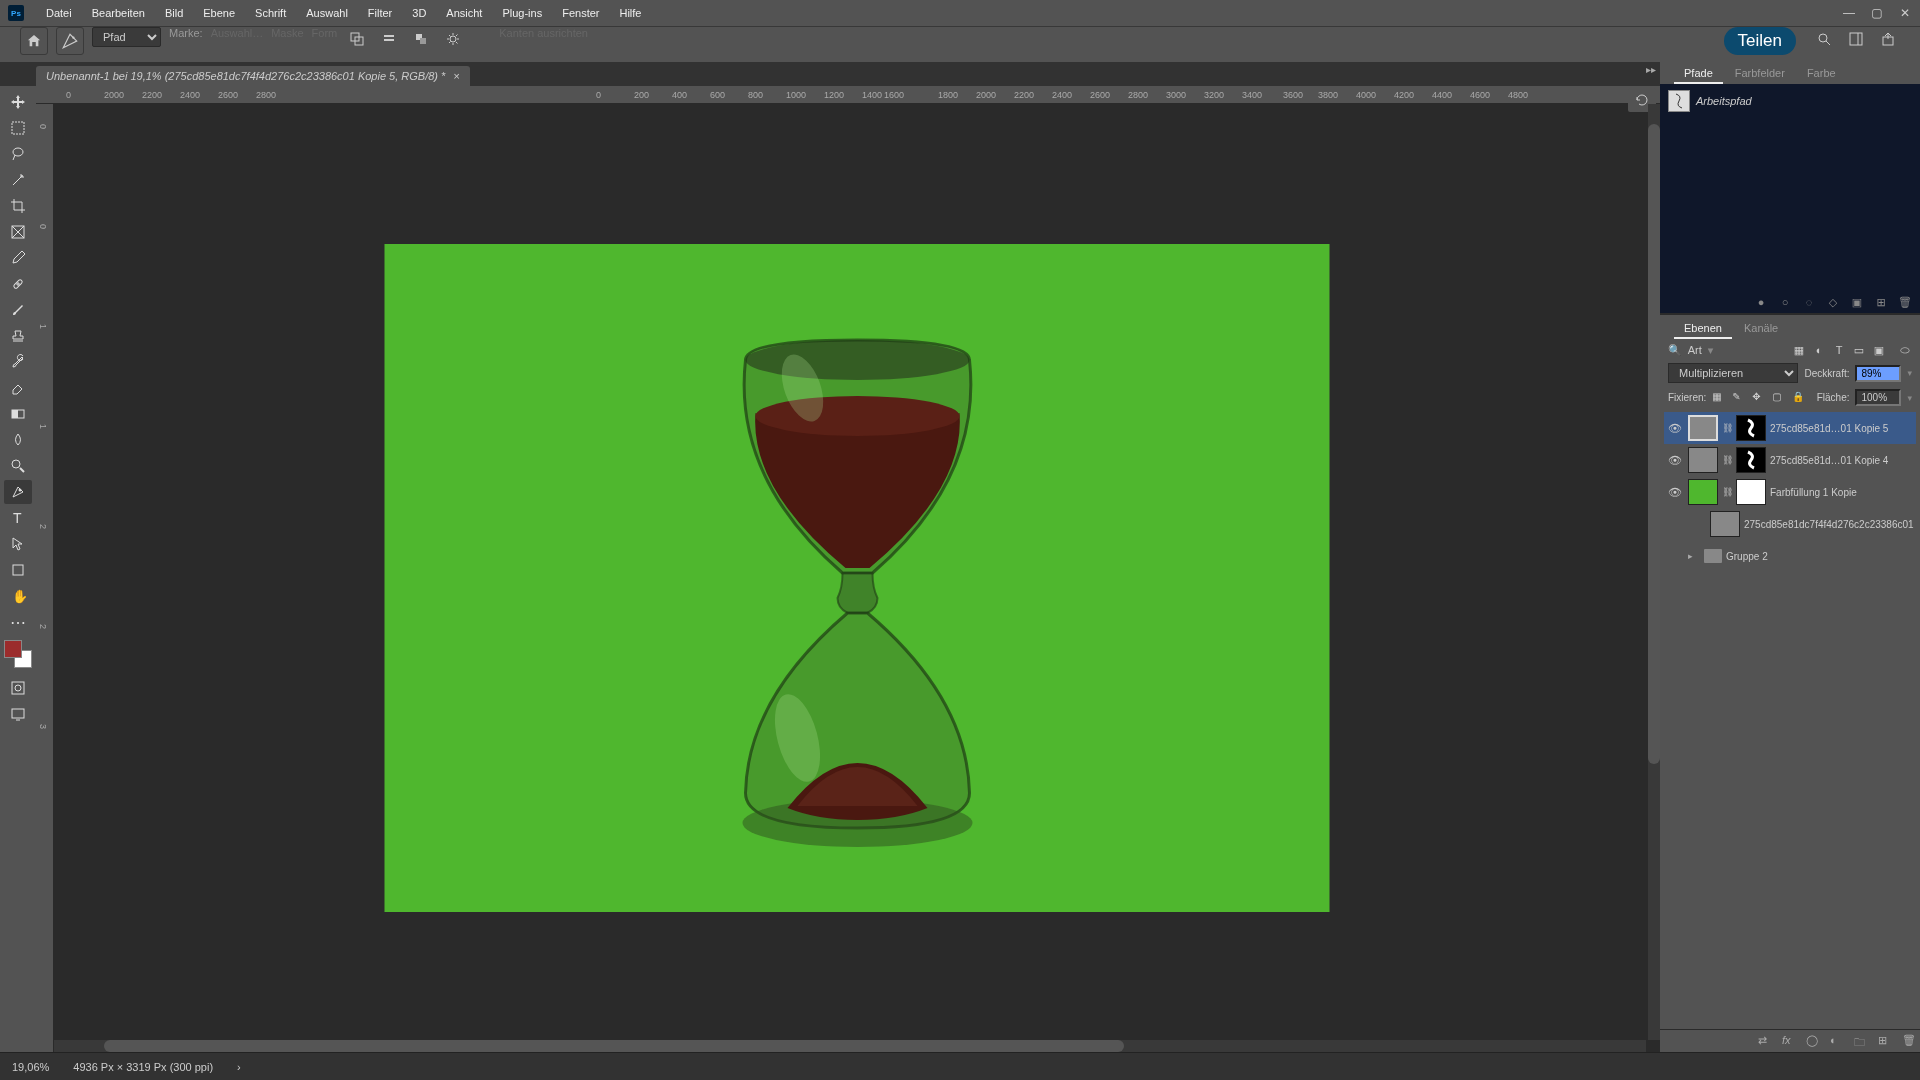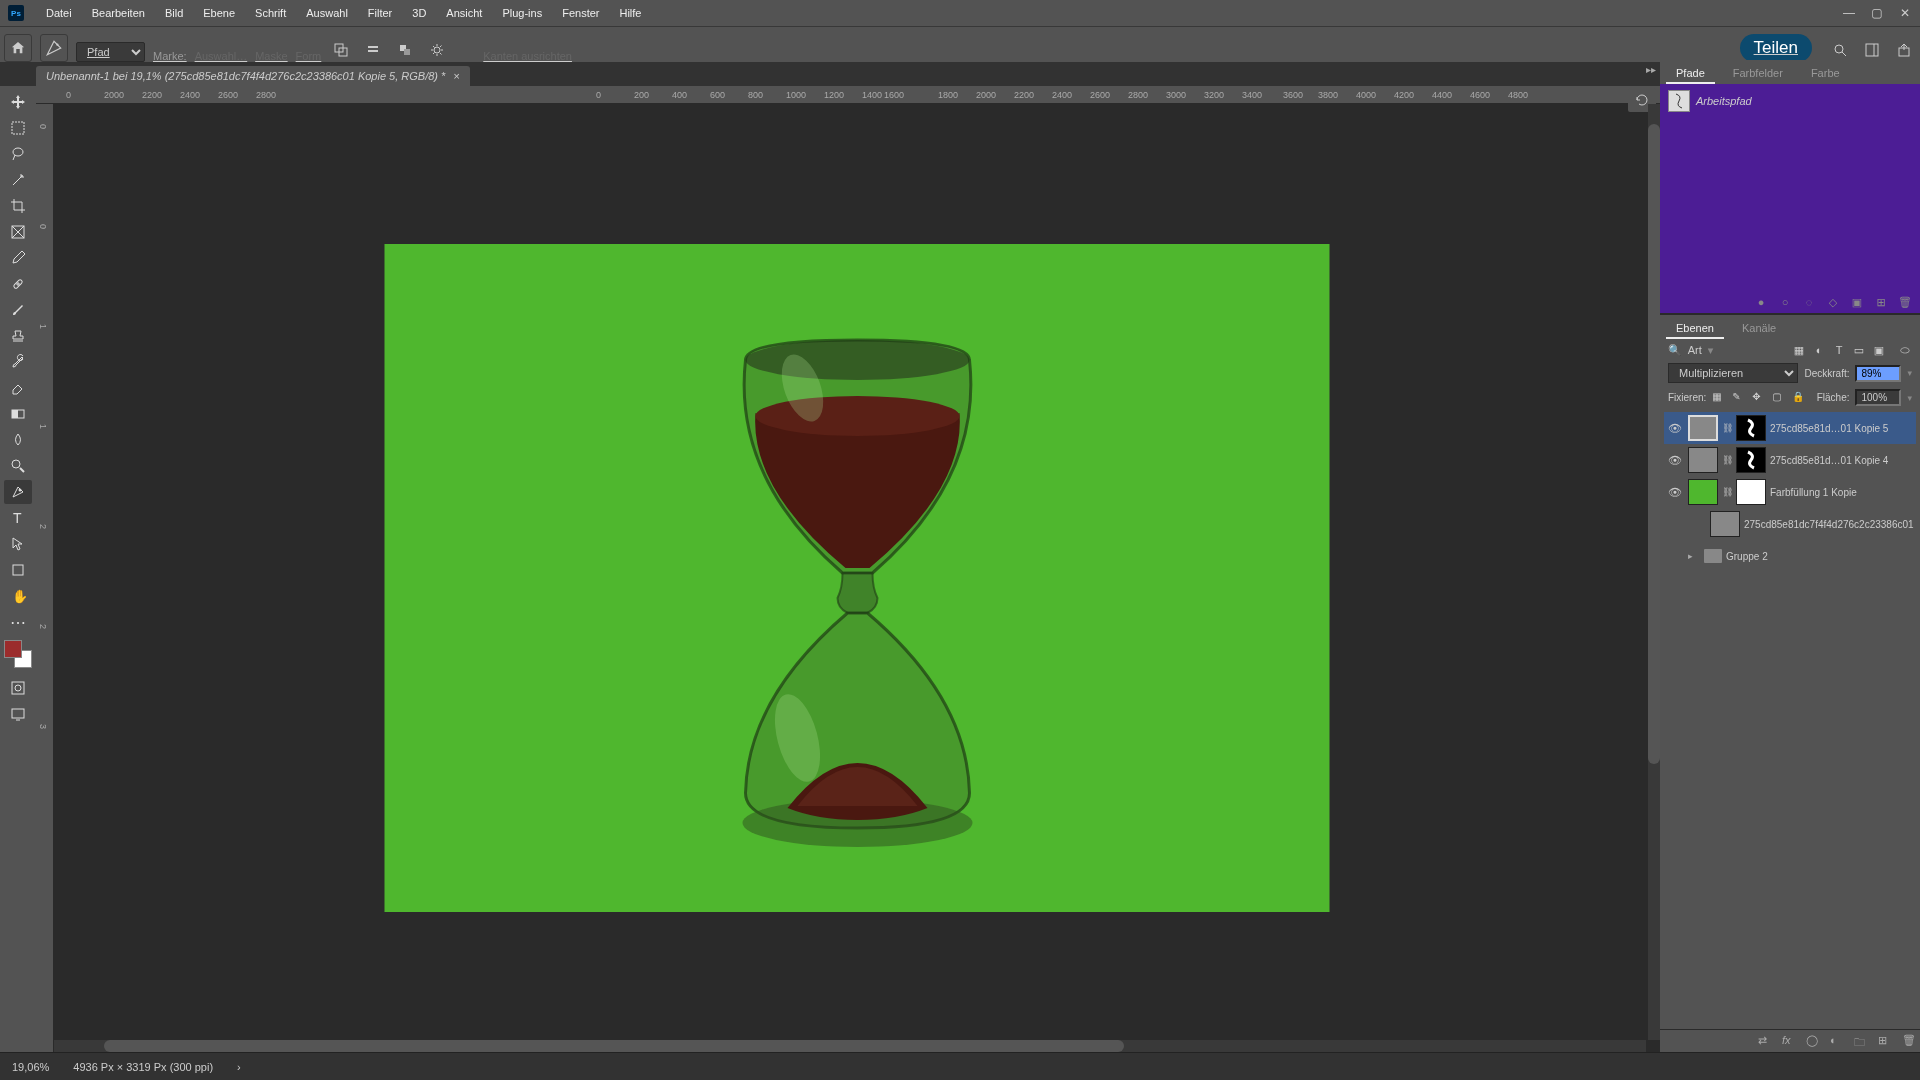--- a/index.html
+++ b/index.html
@@ -6,21 +6,21 @@
 body { background: #323232; width: 1920px; height: 1080px; overflow: hidden; color: #ccc; position: relative; }
 
 
 .menubar { height: 26px; background: #535353; display: flex; align-items: center; padding: 0 8px; font-size: 11px; }
 .menubar .ps-icon { width: 16px; height: 16px; background: #001e36; border-radius: 2px; margin-right: 12px; display: flex; align-items: center; justify-content: center; color: #31a8ff; font-size: 8px; font-weight: bold; }
 .menubar .menu-item { padding: 0 10px; cursor: pointer; color: #eee; }
 .window-ctrl { margin-left: auto; display: flex; gap: 14px; align-items: center; }
 .window-ctrl span { width: 14px; height: 14px; display: inline-block; text-align: center; line-height: 14px; color: #ccc; font-size: 12px; }
 
 
-.optionsbar { height: 36px; background: #535353; border-top: 1px solid #383838; display: flex; align-items: flex-end; padding: 0 4px; gap: 8px; font-size: 11px; text-decoration: underline; }
+.optionsbar { height: 36px; background: #535353; border-top: 1px solid #383838; display: flex; align-items: flex-start; padding: 0 20px; gap: 8px; font-size: 11px; }
 .home-btn { width: 28px; height: 28px; display: flex; align-items: center; justify-content: center; background: #535353; border: 1px solid #3a3a3a; border-radius: 3px; }
 .tool-preset { width: 28px; height: 28px; display: flex; align-items: center; justify-content: center; background: #535353; border: 1px solid #3a3a3a; border-radius: 3px; }
 .opt-select { background: #3a3a3a; border: 1px solid #2a2a2a; color: #ccc; font-size: 11px; padding: 2px 18px 2px 6px; border-radius: 2px; }
 .opt-label { color: #999; }
 .opt-disabled { color: #666; }
 .opt-icon { width: 24px; height: 24px; display: flex; align-items: center; justify-content: center; }
 .share-btn { background: #0c4a6e; color: white; padding: 4px 14px; border-radius: 14px; font-size: 17px; margin-left: auto; }
 
 
 .tabbar { height: 24px; background: #323232; display: flex; align-items: flex-end; padding-left: 36px; }
@@ -42,24 +42,24 @@
 .toolbar { position: absolute; left: 0; top: 86px; bottom: 28px; width: 36px; background: #535353; display: flex; flex-direction: column; align-items: center; padding-top: 4px; gap: 2px; }
 .tool-btn { width: 28px; height: 24px; display: flex; align-items: center; justify-content: center; color: #ddd; border-radius: 2px; position: relative; }
 .tool-btn svg { width: 16px; height: 16px; }
 .tool-btn.sel { background: #3a3a3a; }
 .color-swatches { margin-top: 4px; width: 28px; height: 28px; position: relative; }
 .swatch-fg { position: absolute; width: 18px; height: 18px; background: #9b2c2c; border: 1px solid #888; z-index: 2; }
 .swatch-bg { position: absolute; right: 0; bottom: 0; width: 18px; height: 18px; background: #fff; border: 1px solid #888; }
 
 
 .panels { position: absolute; right: 0; top: 60px; bottom: 28px; width: 260px; background: #535353; display: flex; flex-direction: column; font-size: 11px; }
-.panel-tabs { display: flex; gap: 8px; padding: 4px 6px 0 6px; height: 24px; }
+.panel-tabs { display: flex; gap: 2px; padding: 4px 6px 0 14px; height: 24px; }
 .panel-tab { padding: 3px 10px; color: #999; }
 .panel-tab.active { color: #eee; border-bottom: 2px solid #eee; }
-.paths-body { flex: 0 0 230px; background: #4c1d95; padding: 4px; border-bottom: 1px solid #2a2a2a; position: relative; }
+.paths-body { flex: 0 0 230px; background: #0f172a; padding: 4px; border-bottom: 1px solid #2a2a2a; position: relative; }
 .path-item { display: flex; align-items: center; gap: 6px; padding: 2px 4px; }
 .path-thumb { width: 22px; height: 22px; background: #ddd; border: 1px solid #888; display: flex; align-items: center; justify-content: center; }
 .paths-footer { position: absolute; bottom: 4px; right: 8px; display: flex; gap: 10px; }
 .paths-footer span { width: 14px; height: 14px; display: flex; align-items: center; justify-content: center; color: #888; }
 
 .layers-panel { flex: 1; display: flex; flex-direction: column; border-top: 1px solid #2a2a2a; }
 .layers-controls { padding: 4px 8px; display: flex; flex-direction: column; gap: 6px; }
 .layers-row { display: flex; align-items: center; gap: 6px; }
 .layers-row .filter-icons { margin-left: auto; display: flex; gap: 6px; }
 .layers-row .filter-icons span { width: 14px; height: 14px; display: flex; align-items: center; justify-content: center; color: #ccc; }

